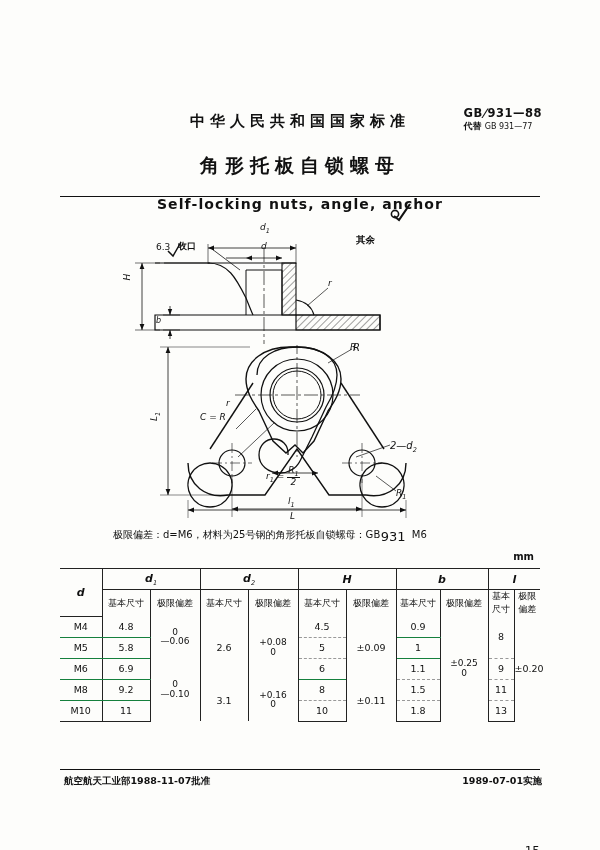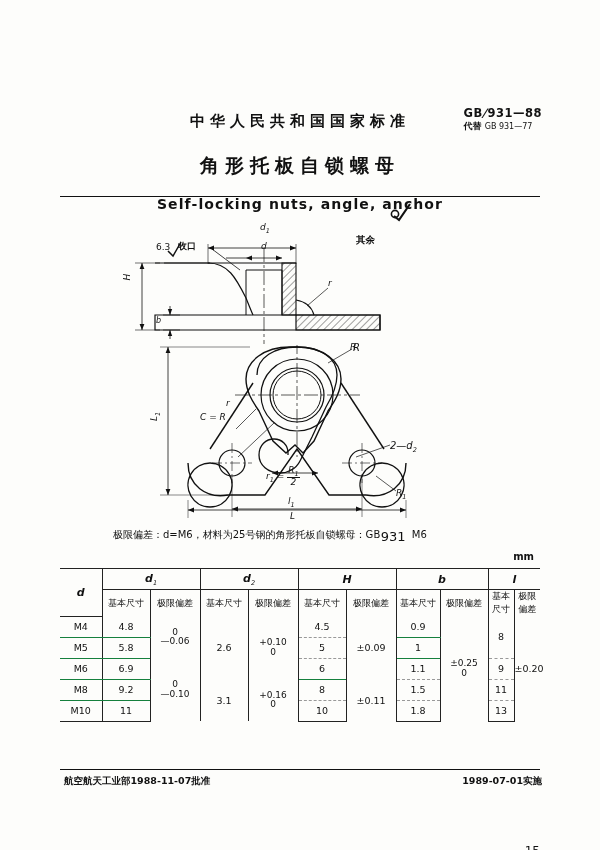--- a/index.html
+++ b/index.html
@@ -339,21 +339,21 @@
 
       <tr>
         <td class="nb-l solid-b">M4</td>
         <td class="solid-b">4.8</td>
         <td class="tol" rowspan="2">
           <span class="frac-t">0</span>
           <span class="frac-t">—0.06</span>
         </td>
         <td rowspan="3">2.6</td>
         <td class="tol" rowspan="3">
-          <span class="frac-t">+0.10</span>
+          <span class="frac-t">+0.08</span>
           <span class="frac-t">0</span>
         </td>
         <td class="dash-b">4.5</td>
         <td rowspan="3">±0.09</td>
         <td class="solid-b">0.9</td>
         <td class="tol" rowspan="5">
           <span class="frac-t">±0.25</span>
           <span class="frac-t">0</span>
         </td>
         <td class="dash-b" rowspan="2">8</td>

